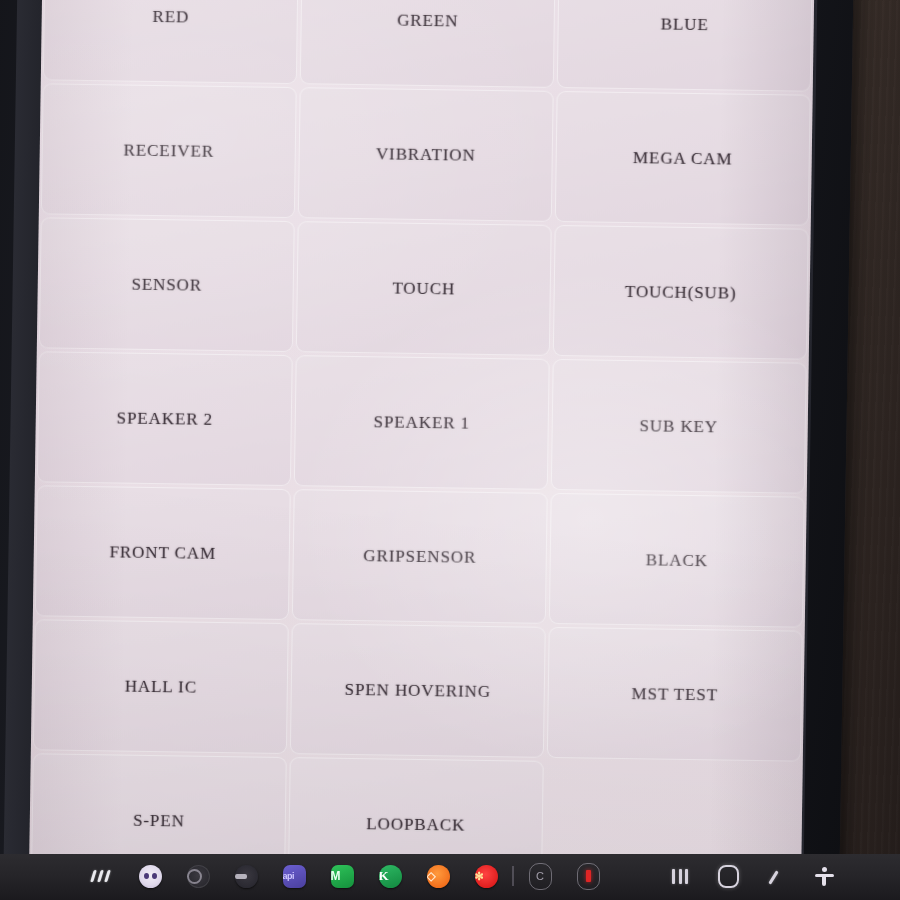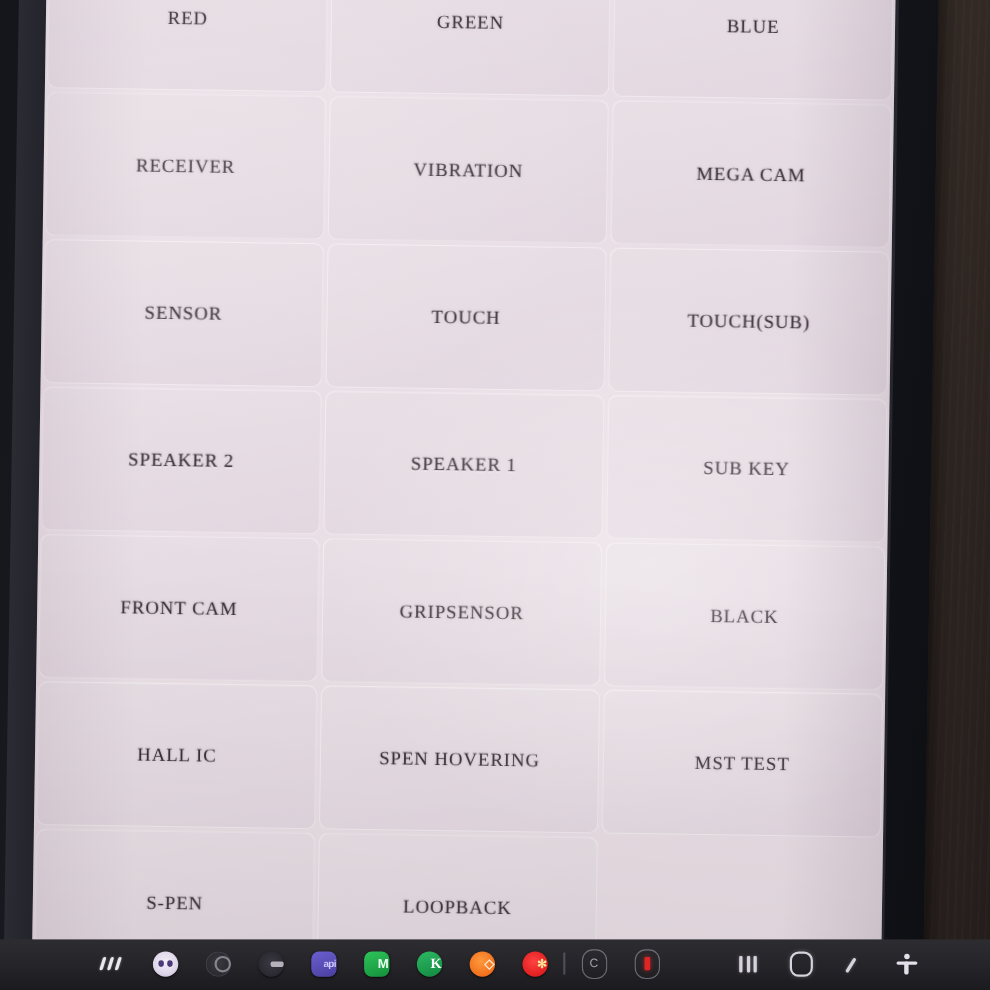--- a/index.html
+++ b/index.html
@@ -104,21 +104,21 @@
     gap:0px;
     z-index:5;
   }
   .tb-item{
     flex:0 0 auto;width:48px;height:46px;
     display:flex;align-items:center;justify-content:center;
     filter:blur(.35px);
   }
   .appicon{
     width:23px;height:23px;border-radius:7px;
-    display:flex;align-items:center;justify-content:flex-end;
+    display:flex;align-items:center;justify-content:flex-start;
     font-family:"Liberation Sans", sans-serif;
     font-size:12px;font-weight:bold;color:#fff;
     box-shadow:0 1px 2px rgba(0,0,0,.6);
     overflow:hidden;position:relative;
   }
   .dashes{width:22px;height:16px;position:relative;}
   .dashes i{
     position:absolute;width:3px;height:12px;background:#e9e9ee;
     border-radius:2px;transform:skewX(-17deg);box-shadow:0 0 2px rgba(255,255,255,.5);
   }

